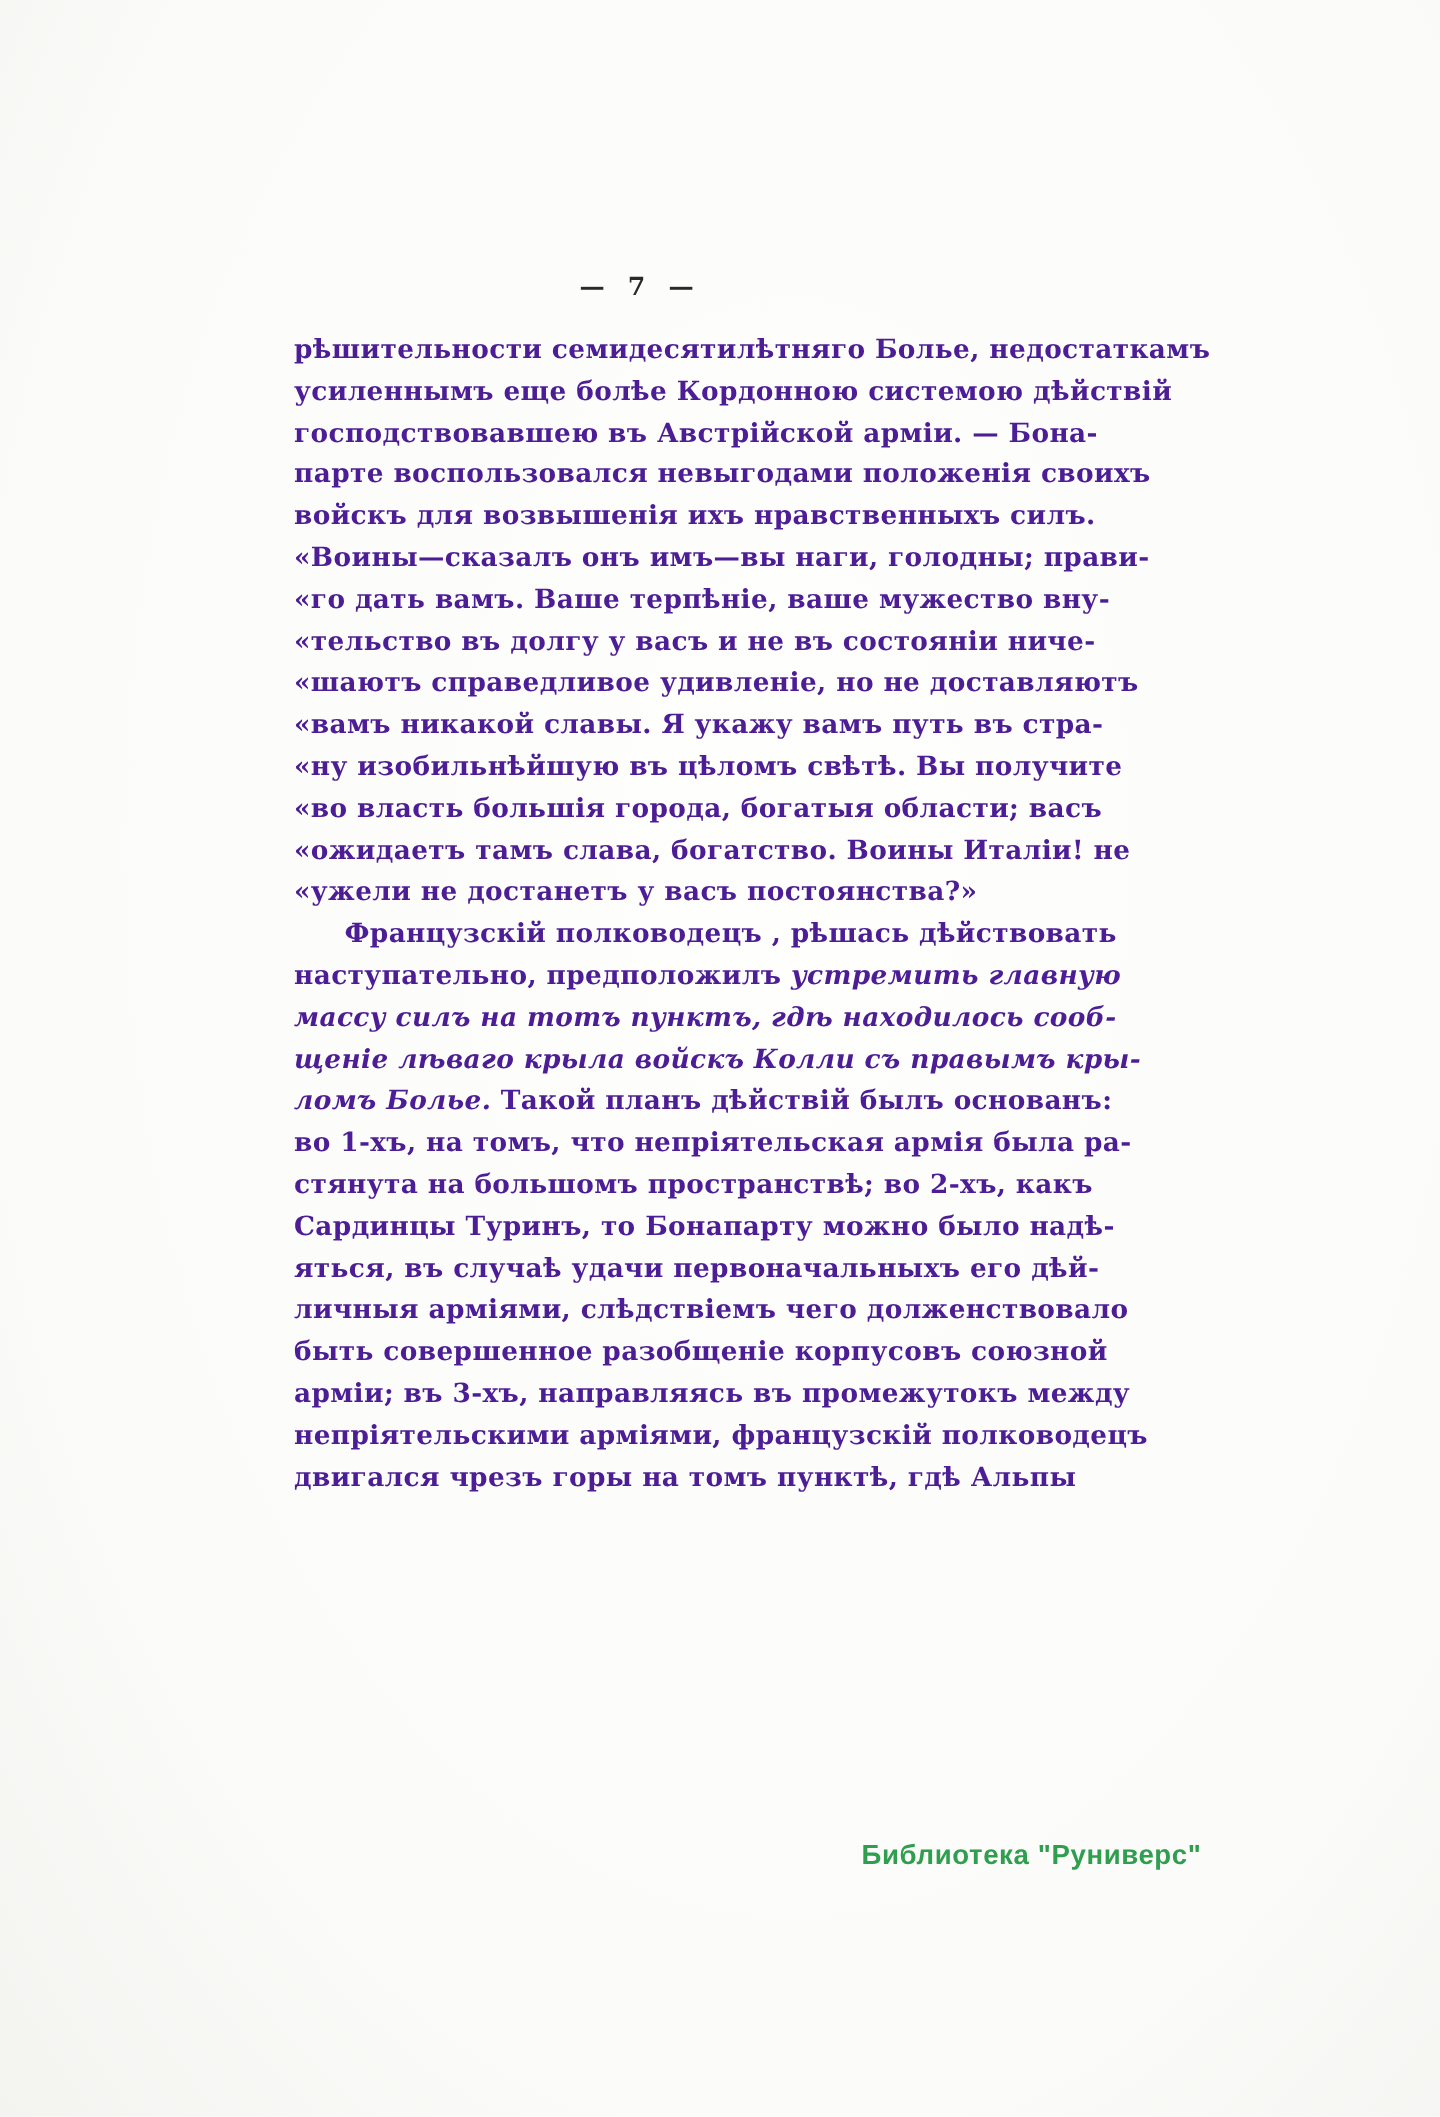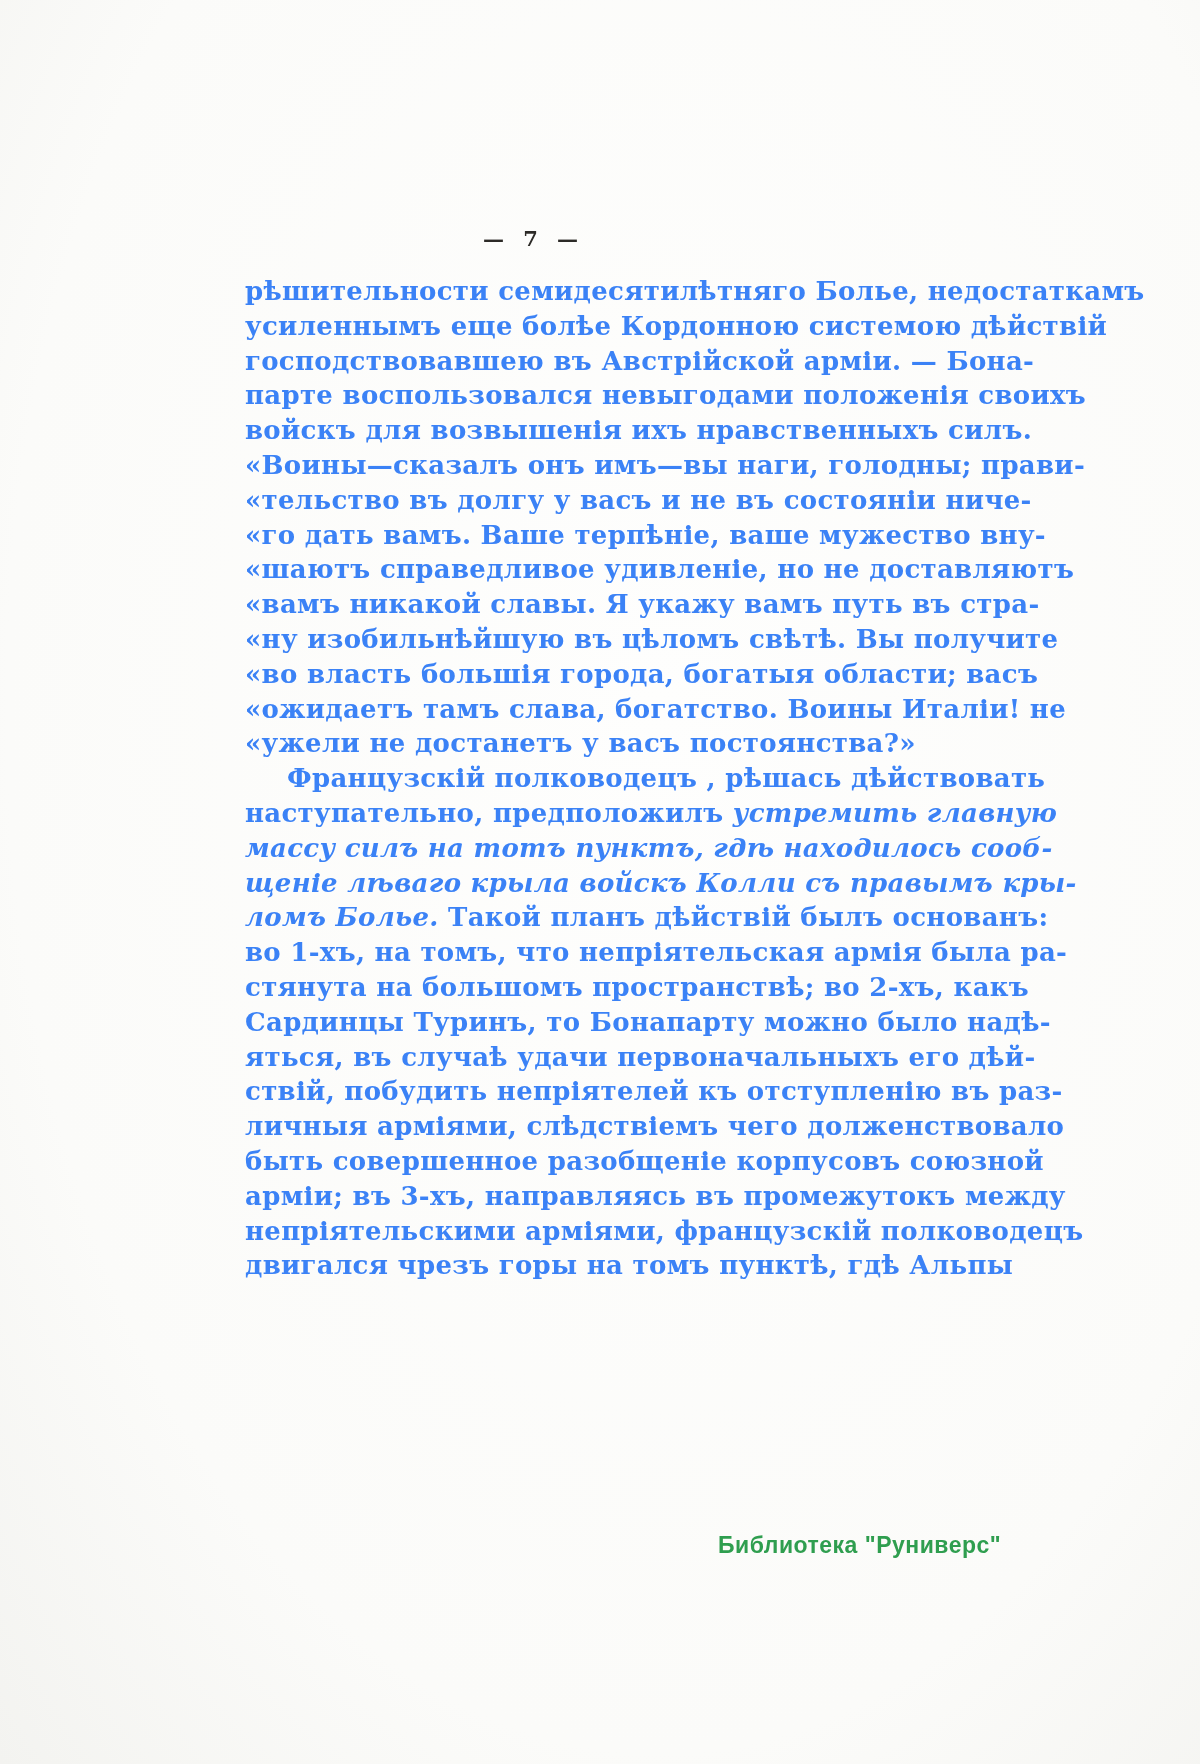--- a/index.html
+++ b/index.html
@@ -32,23 +32,23 @@
   }
   .text-block {
     position: absolute;
     top: 274px;
     left: 245px;
     width: 577px;
   }
   .line {
     height: 34.8px;
     line-height: 34.8px;
-    font-size: 26px;
+    font-size: 22px;
     font-weight: bold;
-    color: #3b82f6;
+    color: #4c1d95;
     letter-spacing: 0.3px;
     text-align: justify;
     text-align-last: justify;
     white-space: nowrap;
   }
   .line.no-justify {
     text-align: center;
     text-align-last: left;
   }
   .line.indent {
@@ -76,38 +76,37 @@
 <div class="scan-page">
   <div class="page-number">— 7 —</div>
 
   <div class="text-block">
       <div class="line"><span class="seg">рѣшительности семидесятилѣтняго Болье, недостаткамъ</span></div>
       <div class="line"><span class="seg">усиленнымъ еще болѣе Кордонною системою дѣйствій</span></div>
       <div class="line"><span class="seg">господствовавшею въ Австрійской арміи. — Бона-</span></div>
       <div class="line"><span class="seg">парте воспользовался невыгодами положенія своихъ</span></div>
       <div class="line"><span class="seg">войскъ для возвышенія ихъ нравственныхъ силъ.</span></div>
       <div class="line"><span class="seg">«Воины—сказалъ онъ имъ—вы наги, голодны; прави-</span></div>
+      <div class="line"><span class="seg">«го дать вамъ. Ваше терпѣніе, ваше мужество вну-</span></div>
       <div class="line"><span class="seg">«тельство въ долгу у васъ и не въ состояніи ниче-</span></div>
-      <div class="line"><span class="seg">«го дать вамъ. Ваше терпѣніе, ваше мужество вну-</span></div>
       <div class="line"><span class="seg">«шаютъ справедливое удивленіе, но не доставляютъ</span></div>
       <div class="line"><span class="seg">«вамъ никакой славы. Я укажу вамъ путь въ стра-</span></div>
       <div class="line"><span class="seg">«ну изобильнѣйшую въ цѣломъ свѣтѣ. Вы получите</span></div>
       <div class="line"><span class="seg">«во власть большія города, богатыя области; васъ</span></div>
       <div class="line"><span class="seg">«ожидаетъ тамъ слава, богатство. Воины Италіи! не</span></div>
       <div class="line no-justify"><span class="seg">«ужели не достанетъ у васъ постоянства?»</span></div>
       <div class="line indent"><span class="seg">Французскій полководецъ , рѣшась дѣйствовать</span></div>
       <div class="line"><span class="seg">наступательно, предположилъ </span><span class="seg italic">устремить главную</span></div>
       <div class="line"><span class="seg italic">массу силъ на тотъ пунктъ, гдѣ находилось сооб-</span></div>
       <div class="line"><span class="seg italic">щеніе лѣваго крыла войскъ Колли съ правымъ кры-</span></div>
       <div class="line"><span class="seg italic">ломъ Болье.</span><span class="seg"> Такой планъ дѣйствій былъ основанъ:</span></div>
       <div class="line"><span class="seg">во 1-хъ, на томъ, что непріятельская армія была ра-</span></div>
       <div class="line"><span class="seg">стянута на большомъ пространствѣ; во 2-хъ, какъ</span></div>
       <div class="line"><span class="seg">Сардинцы Туринъ, то Бонапарту можно было надѣ-</span></div>
       <div class="line"><span class="seg">яться, въ случаѣ удачи первоначальныхъ его дѣй-</span></div>
-      <div class="line"><span class="seg">ствій, побудить непріятелей къ отступленію въ раз-</span></div>
       <div class="line"><span class="seg">личныя арміями, слѣдствіемъ чего долженствовало</span></div>
       <div class="line"><span class="seg">быть совершенное разобщеніе корпусовъ союзной</span></div>
       <div class="line"><span class="seg">арміи; въ 3-хъ, направляясь въ промежутокъ между</span></div>
       <div class="line"><span class="seg">непріятельскими арміями, французскій полководецъ</span></div>
       <div class="line"><span class="seg">двигался чрезъ горы на томъ пунктѣ, гдѣ Альпы</span></div>
     </div>
 
   <div class="watermark">Библиотека "Руниверс"</div>
 </div>
 

